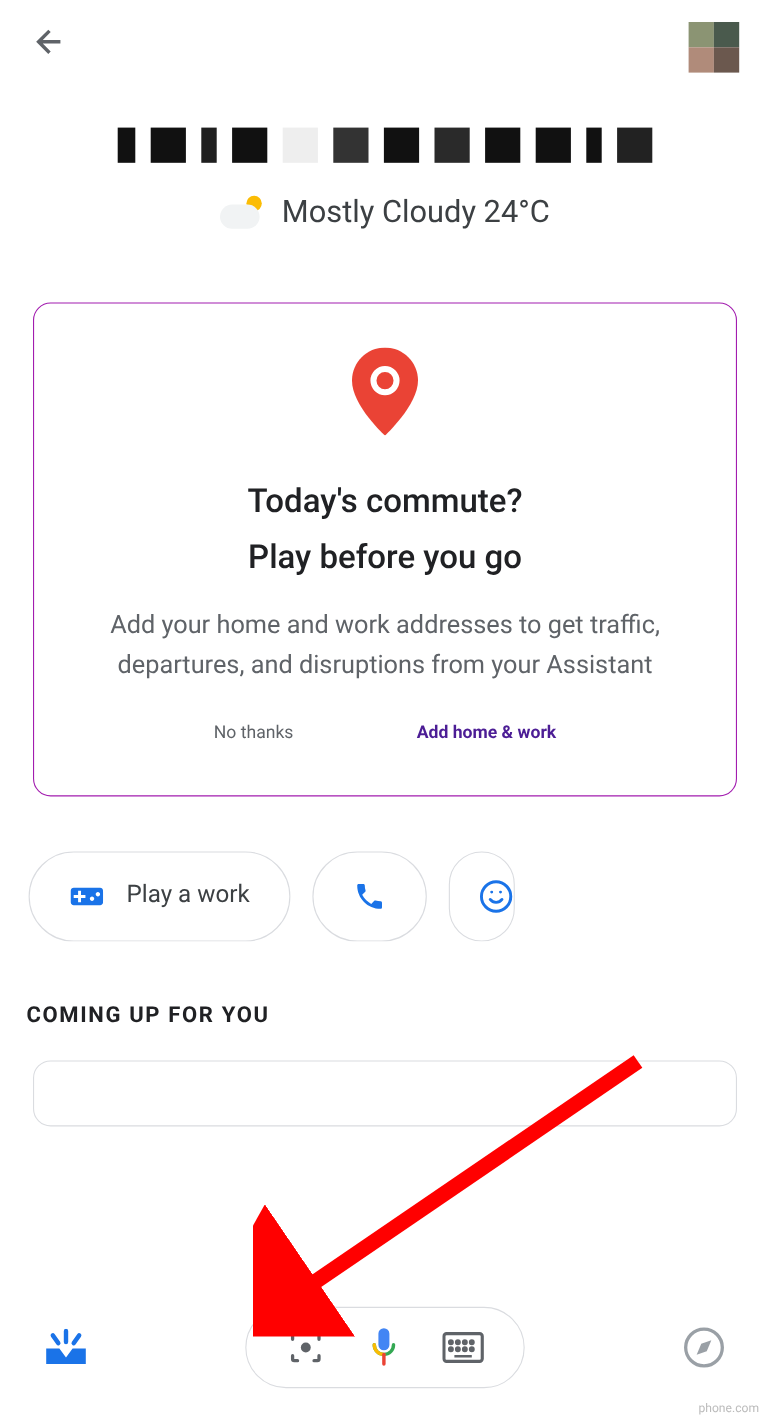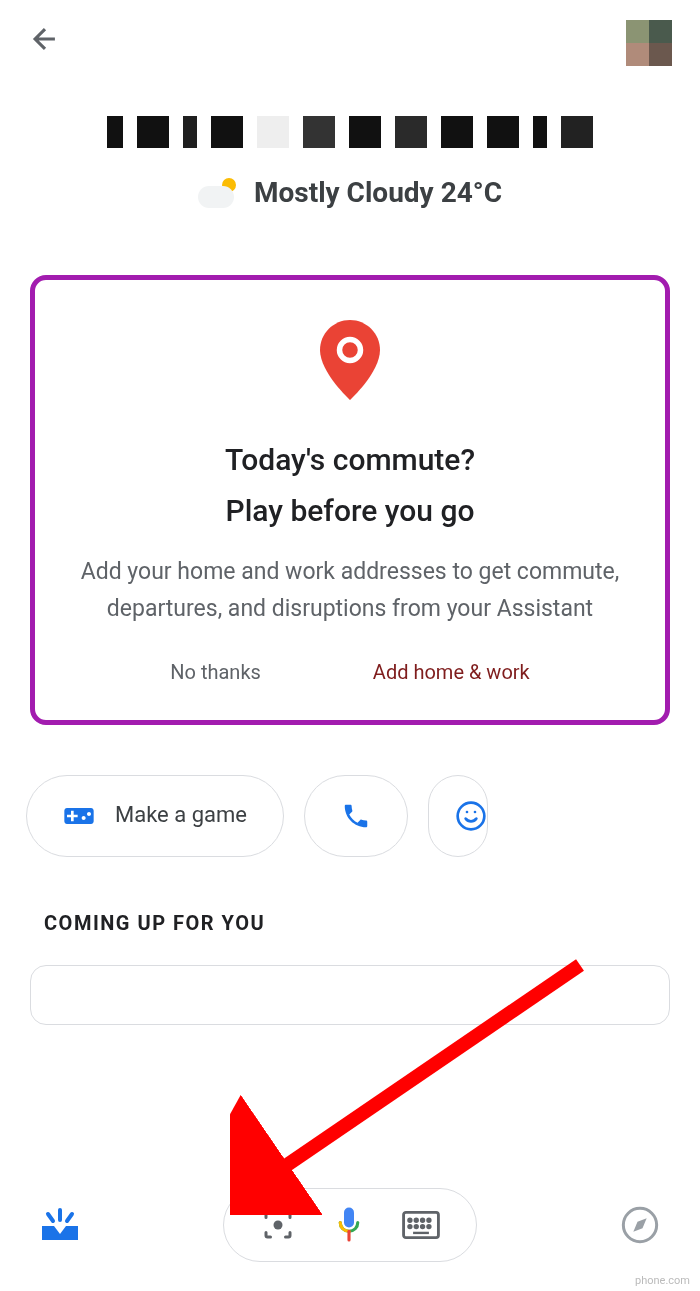--- a/index.html
+++ b/index.html
@@ -11,37 +11,37 @@
     .avatar div:nth-child(1){background:#8b9473;} .avatar div:nth-child(2){background:#4a5a4d;}
     .avatar div:nth-child(3){background:#b08b7a;} .avatar div:nth-child(4){background:#6b584e;}
     
     .location-row { display: flex; justify-content: center; gap: 14px; margin-top: 30px; }
     .px { width: 32px; height: 32px; } 
     
     .weather-row { display: flex; justify-content: center; align-items: center; gap: 16px; margin-top: 28px; }
     .weather-icon { width: 40px; height: 30px; position: relative; }
     .sun { width: 14px; height: 14px; background: #fbbc04; border-radius: 50%; position: absolute; right: 2px; top: 0; }
     .cloud { width: 36px; height: 22px; background: #f1f3f4; border-radius: 20px; position: absolute; bottom: 0; left: 0; }
-    .weather-text { font-size: 28px; color: #3c4043; font-weight: bold; }
+    .weather-text { font-size: 28px; color: #3c4043; }
     
-    .card { margin: 66px 30px 0; border: 5px solid #a21caf; border-radius: 16px; padding: 40px 30px 36px; text-align: center; }
+    .card { margin: 66px 30px 0; border: 1px solid #a21caf; border-radius: 16px; padding: 40px 30px 48px; text-align: center; }
     .pin { margin: 0 auto 30px; width: 60px; height: 80px; }
     .card h2 { font-size: 30px; font-weight: 500; color: #202124; line-height: 1.7; }
     .card p { font-size: 23px; color: #5f6368; line-height: 1.6; margin-top: 18px; }
-    .card-actions { display: flex; justify-content: center; gap: 72px; margin-top: 32px; font-size: 20px; }
+    .card-actions { display: flex; justify-content: center; gap: 72px; margin-top: 32px; font-size: 16px; }
     .no-thanks { color: #5f6368; background: none; border: none; cursor: pointer; font-size: inherit; }
-    .add-hw { color: #7f1d1d; background: none; border: none; cursor: pointer; font-size: inherit; font-weight: 400; margin-left: 40px; }
+    .add-hw { color: #4c1d95; background: none; border: none; cursor: pointer; font-size: inherit; font-weight: 700; margin-left: 40px; }
     
     .chips { display: flex; gap: 20px; padding: 50px 26px 0; overflow: hidden; }
     .chip { flex-shrink: 0; display: flex; align-items: center; gap: 20px; border: 1px solid #dadce0; border-radius: 60px; padding: 24px 36px; cursor: pointer; background: #fff; }
     .chip-icon { color: #1a73e8; flex-shrink: 0; }
     .chip-label { font-size: 22px; color: #3c4043; text-align: left; line-height: 1.3; }
     .chip.partial { padding-left: 26px; padding-right: 0; min-width: 60px; }
     
-    .section-title { font-size: 20px; font-weight: 700; letter-spacing: 1.5px; color: #202124; padding: 54px 44px 0; }
+    .section-title { font-size: 20px; font-weight: 700; letter-spacing: 1.5px; color: #202124; padding: 54px 24px 0; }
     
     .coming-card { margin: 30px 30px 0; border: 1px solid #dadce0; border-radius: 16px; height: 60px; }
     
     .arrow { position: absolute; pointer-events: none; z-index: 50; }
     
     .bottom-bar { position: absolute; bottom: 16px; left: 0; right: 0; height: 100px; display: flex; align-items: center; justify-content: space-between; padding: 0 40px; background: #fff; }
     .bb-home { color: #1a73e8; }
     .bb-compass { color: #9aa0a6; }
     .input-pill { display: flex; align-items: center; gap: 38px; border: 1px solid #dadce0; border-radius: 60px; padding: 16px 36px; }
     .pill-btn { background: none; border: none; cursor: pointer; display: flex; }
@@ -89,33 +89,33 @@
 </div>
 
 <div class="card">
   <svg class="pin" viewBox="0 0 24 32">
     <path fill="#ea4335" d="M12 0C5.4 0 0 5.4 0 12c0 9 12 20 12 20s12-11 12-20C24 5.4 18.6 0 12 0z"></path>
     <circle cx="12" cy="12" r="4.2" fill="none" stroke="#fff" stroke-width="2.2"></circle>
   </svg>
   <h2>
     <span>Today's commute?</span><br><span>Play before you go</span>
   </h2>
-  <p>Add your home and work addresses to get commute, departures, and disruptions from your Assistant</p>
+  <p>Add your home and work addresses to get traffic, departures, and disruptions from your Assistant</p>
   <div class="card-actions">
     <button class="no-thanks">No thanks</button>
     <button class="add-hw">Add home &amp; work</button>
   </div>
 </div>
 
 <div class="chips">
   <button class="chip">
     <svg class="chip-icon" width="32" height="32" viewBox="0 0 24 24" fill="#1a73e8">
         <path d="M21 6H3c-1.1 0-2 .9-2 2v8c0 1.1.9 2 2 2h18c1.1 0 2-.9 2-2V8c0-1.1-.9-2-2-2zM11 13H8v3H6v-3H3v-2h3V8h2v3h3v2zm4.5 2c-.83 0-1.5-.67-1.5-1.5s.67-1.5 1.5-1.5 1.5.67 1.5 1.5-.67 1.5-1.5 1.5zm4-3c-.83 0-1.5-.67-1.5-1.5S18.67 9 19.5 9s1.5.67 1.5 1.5-.67 1.5-1.5 1.5z"></path>
       </svg>
-    <span class="chip-label">Make a game</span>
+    <span class="chip-label">Play a work</span>
   </button>
   <button class="chip">
     <svg class="chip-icon" width="30" height="30" viewBox="0 0 24 24" fill="#1a73e8">
         <path d="M6.62 10.79c1.44 2.83 3.76 5.14 6.59 6.59l2.2-2.2c.27-.27.67-.36 1.02-.24 1.12.37 2.33.57 3.57.57.55 0 1 .45 1 1V20c0 .55-.45 1-1 1-9.39 0-17-7.61-17-17 0-.55.45-1 1-1h3.5c.55 0 1 .45 1 1 0 1.25.2 2.45.57 3.57.11.35.03.74-.25 1.02l-2.2 2.2z"></path>
       </svg>
   </button>
   <button class="chip partial">
     <svg class="chip-icon" width="32" height="32" viewBox="0 0 24 24" fill="none" stroke="#1a73e8" stroke-width="2">
         <circle cx="12" cy="12" r="10"></circle>
         <path d="M8 14s1.5 2 4 2 4-2 4-2M9 9h.01M15 9h.01" stroke-linecap="round"></path>

